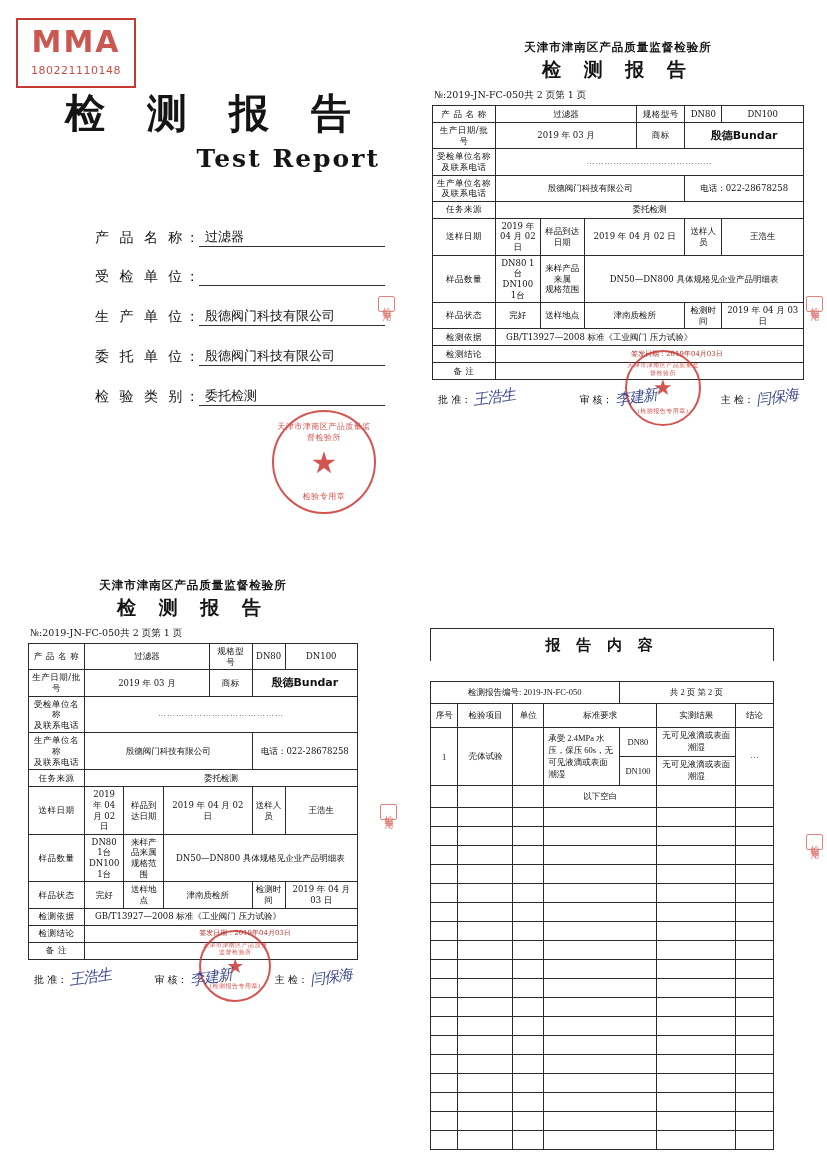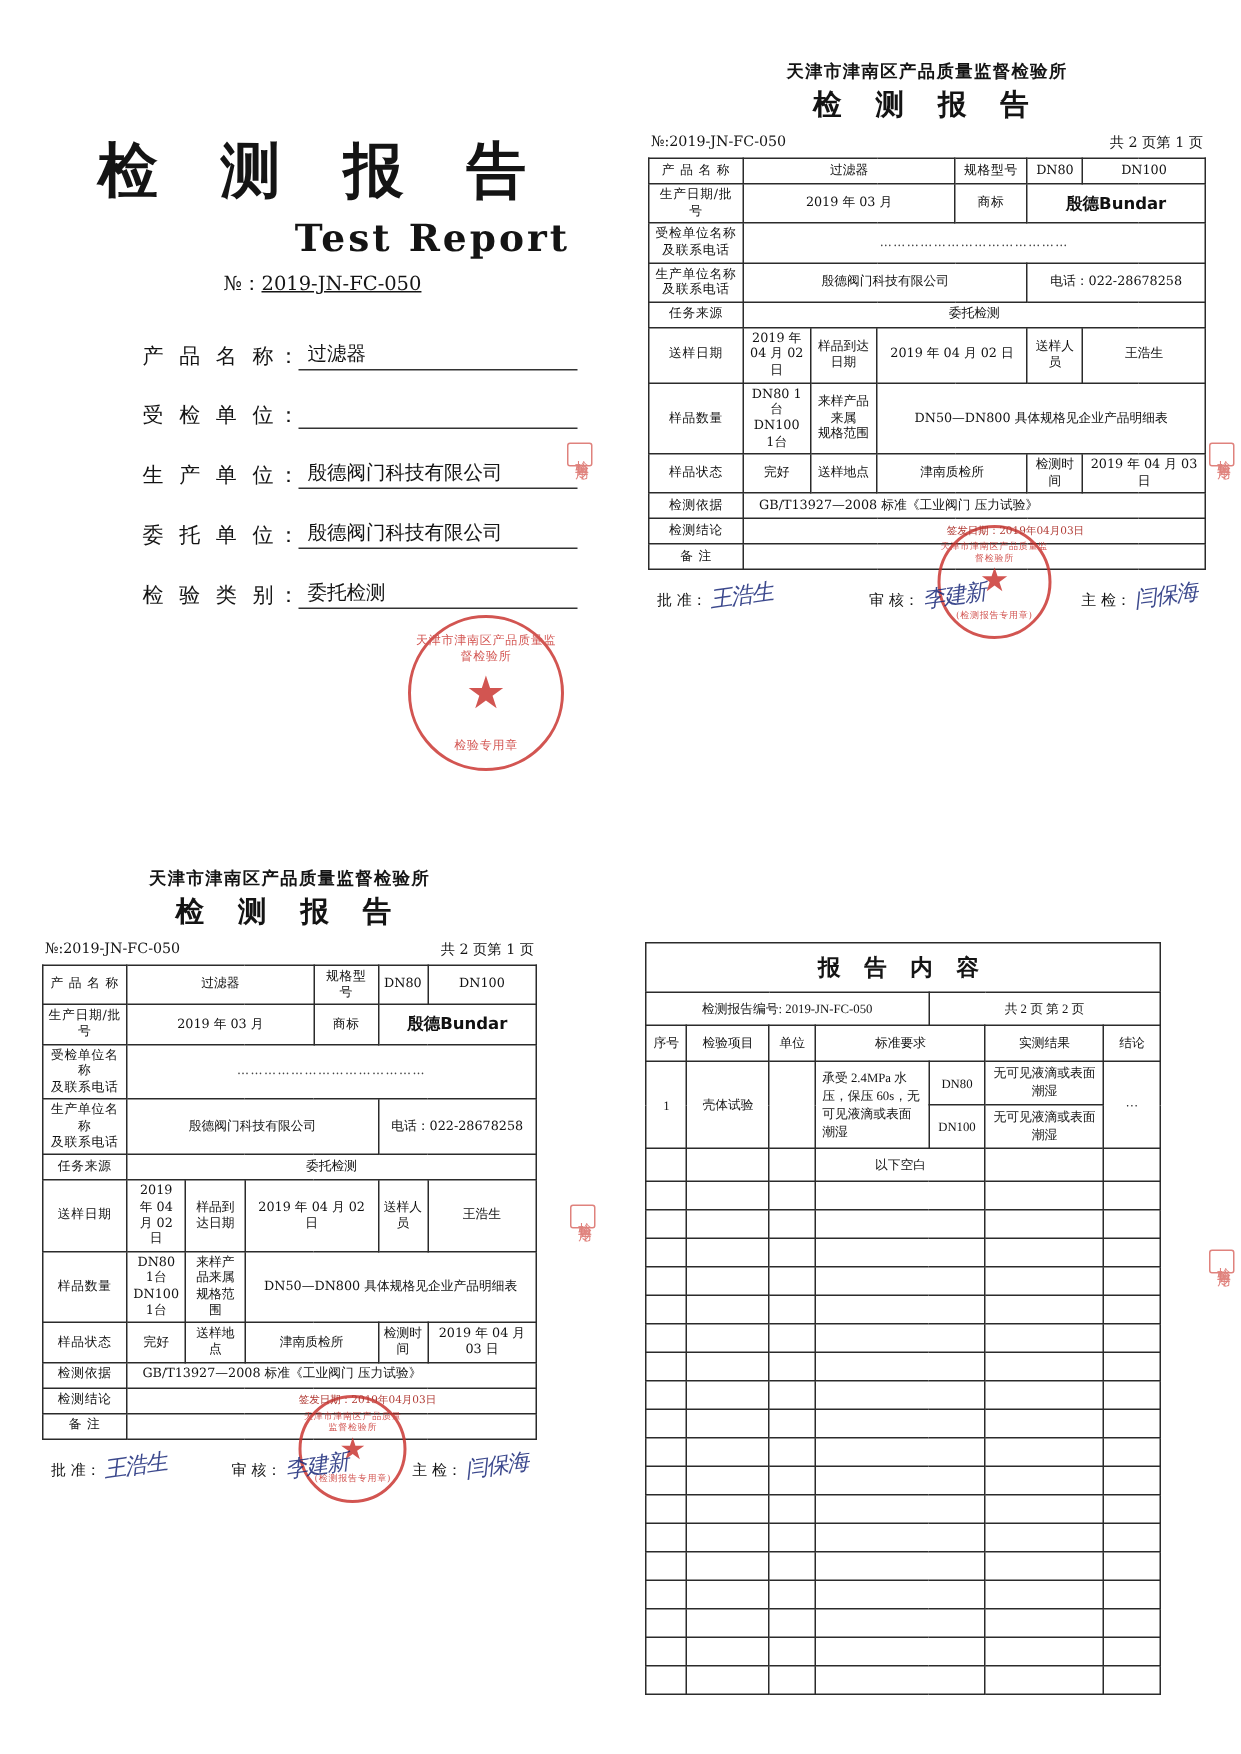--- a/index.html
+++ b/index.html
@@ -75,21 +75,21 @@
 
   
   .rep-head-org {
     text-align:center; font-size: 11.5px; font-weight:bold; letter-spacing:1px;
   }
   .rep-head-title {
     text-align:center; font-size: 19px; font-weight:bold; letter-spacing: 8px;
     margin-top: 2px;
   }
   .rep-meta {
-    display:flex; justify-content:space-between; font-size: 9.5px;
+    display:flex; font-size: 9.5px;
     margin: 6px 2px 3px 2px;
   }
   table.form {
     width: 100%; border-collapse: collapse; table-layout: fixed;
     font-size: 8.5px; color:#111;
   }
   table.form td {
     border: 1px solid #2b2b2b; padding: 2px 3px; text-align:center;
     vertical-align: middle; line-height: 1.25; height: 17px;
   }
@@ -117,45 +117,46 @@
   #rep-tr { left: 432px; top: 40px; width: 372px; }
   
   #rep-bl { left: 28px; top: 578px; width: 330px; }
   
   #rep-br { left: 430px; top: 628px; width: 344px; font-family: Liberation Serif, serif; }
   .content-title {
     text-align:center; font-size: 15px; font-weight:bold; letter-spacing: 6px;
     padding: 7px 0 6px;
     border:1px solid #2b2b2b; border-bottom:none;
   }
-  table.content { width:100%; border-collapse:collapse; table-layout:fixed; font-size:8.5px; }
+  table.content { width:100%; border-collapse:collapse; table-layout:fixed; font-size:8.5px;margin-top:20px; }
   table.content td { border:1px solid #2b2b2b; padding:2px 3px; text-align:center; height:19px; vertical-align:middle;}
   .blank-row td { height: 19px; }
 
   
   .edge-seal {
     position:absolute; color:#cf4038; opacity:.65; font-size: 22px;
     font-family:"DejaVu Serif", serif;
   }
   .edge-seal .vtext {
     writing-mode: vertical-rl; font-size: 9px; letter-spacing: 2px;
     border:1.5px solid #cf4038; padding: 3px 1px; border-radius: 2px;
   }
 </style>
 </head>
 <body>
 
 <div class="page" id="cover">
 
+  <div class="mma-stamp">
+    <div class="mma-text">MMA</div>
+    <div class="mma-num">180221110148</div>
+  </div>
 
   <div class="cover-title">检 测 报 告</div>
   <div class="cover-title-en">Test  Report</div>
-  <div class="cover-no">
-    <span>№：</span><u>2019-JN-FC-050</u>
-  </div>
 
   <div class="cover-fields">
     <div class="cfield">
       <span class="lbl">产 品 名 称：</span>
       <span class="val">过滤器</span>
     </div>
     <div class="cfield">
       <span class="lbl">受 检 单 位：</span>
       <span class="val"></span>
     </div>

